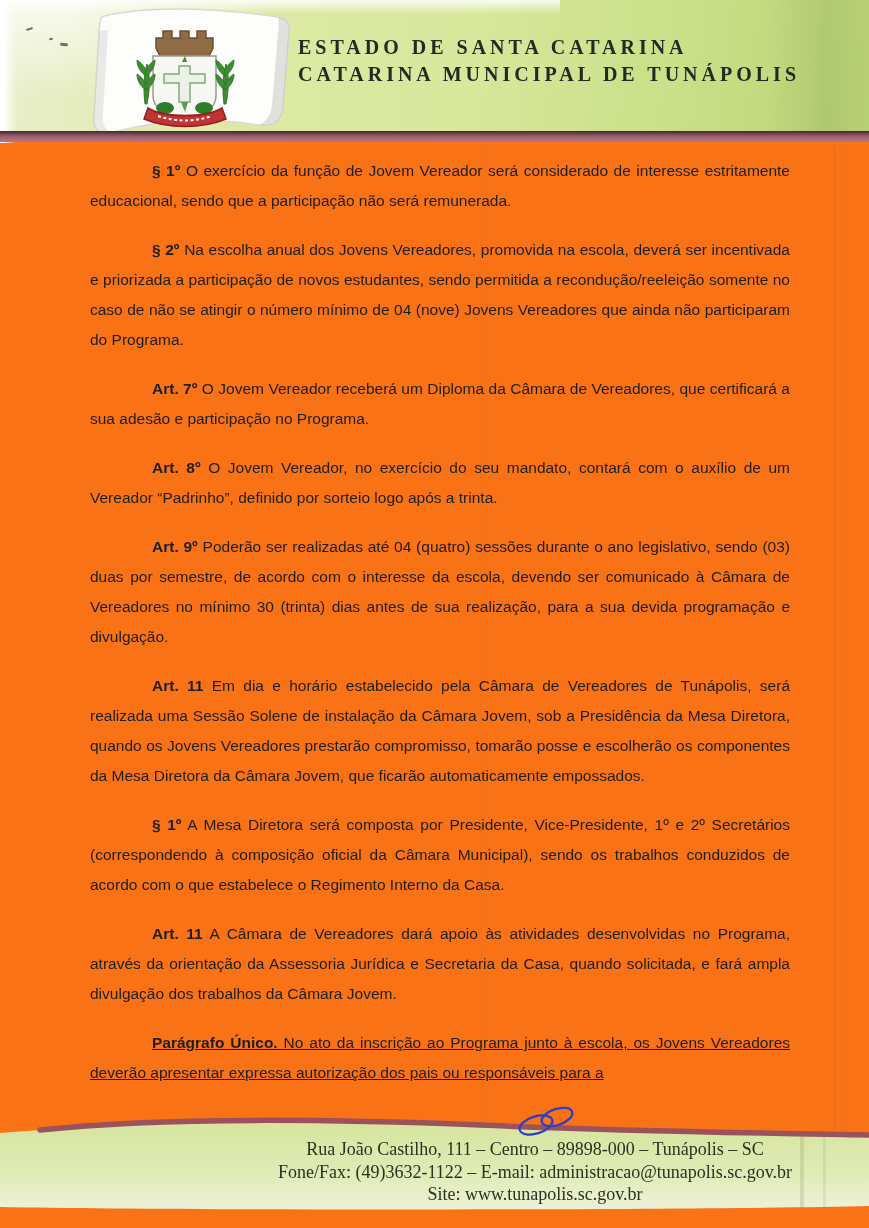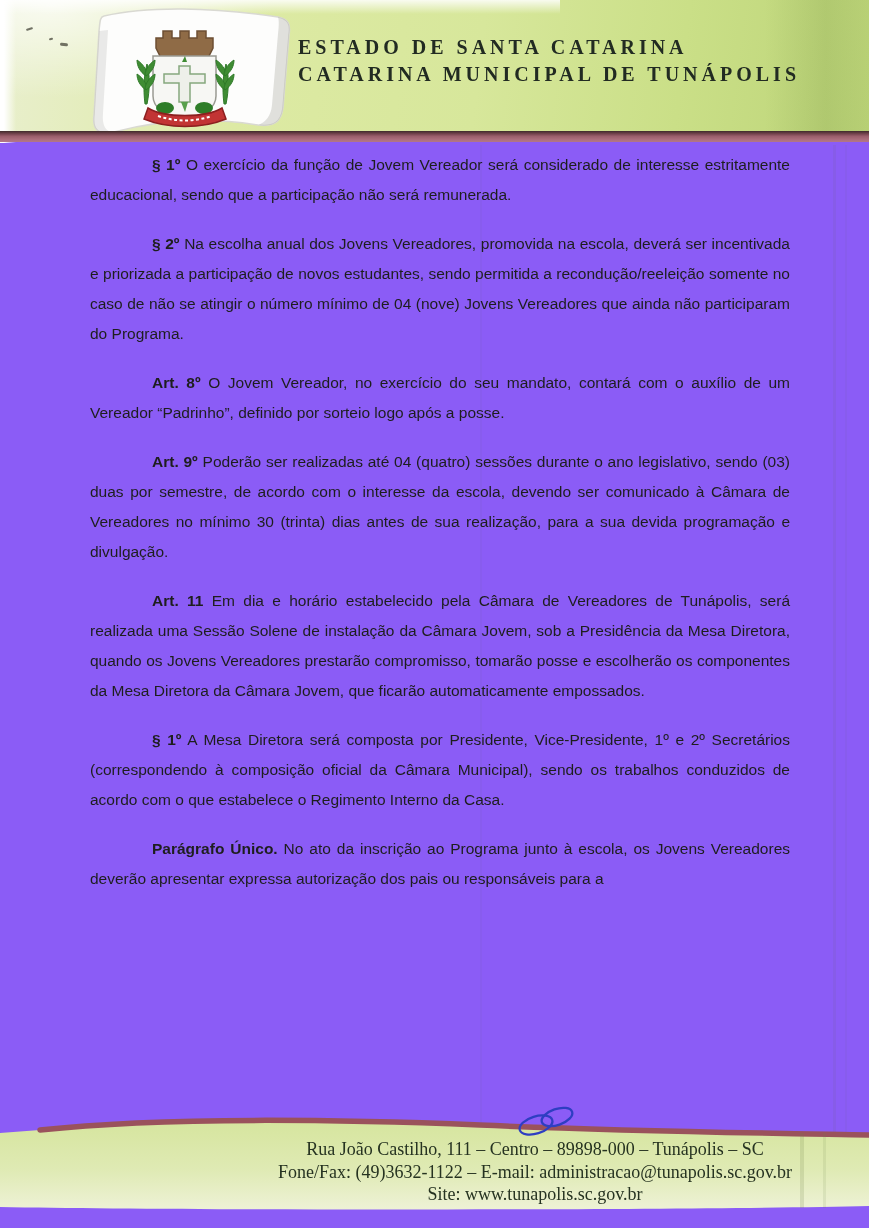--- a/index.html
+++ b/index.html
@@ -1,21 +1,21 @@
 <!DOCTYPE html>
 <html><head>
 <meta charset="utf-8">
 <style>
   html, body { margin: 0; padding: 0; background: #e9e9e9; }
   .page {
     position: relative;
     width: 869px;
     height: 1228px;
     margin: 0 auto;
-    background: #8b5cf6;
+    background: #f97316;
     overflow: hidden;
     font-family: "Liberation Sans", sans-serif;
   }
 
   
   .header-band {
     position: absolute;
     left: 0; top: 0;
     width: 869px; height: 131px;
     background:
@@ -63,22 +63,22 @@
   
   .content {
     position: absolute;
     left: 90px; top: 150px;
     width: 700px;
     font-size: 15.5px;
     line-height: 30px;
     color: #1e1e1e;
     text-align: justify;
   }
-  .content p { margin: 0 0 19px 0; text-indent: 62px; }
-  .content p:last-child { margin-bottom: 0; }
+  .content p { margin: 6px 0 19px 0; text-indent: 62px; }
+  .content p:last-child { margin-bottom: 0; text-decoration: underline; }
   .content b { font-weight: bold; }
 
   
   .footer-svg { position: absolute; left: 0; top: 1113px; }
   .footer-text {
     position: absolute;
     left: 185px; top: 1138px;
     width: 700px;
     text-align: center;
     font-family: "Liberation Serif", serif;
@@ -162,24 +162,26 @@
   <div class="speck speck-2"></div>
   <div class="speck speck-3"></div>
 
   <div class="scanline scanline-a"></div>
   <div class="scanline scanline-b"></div>
   <div class="scanline scanline-c"></div>
 
   <div class="content">
     <p><b>§ 1º</b> <span>O exercício da função de Jovem Vereador será considerado de interesse estritamente educacional, sendo que a participação não será remunerada.</span></p>
     <p><b>§ 2º</b> <span>Na escolha anual dos Jovens Vereadores, promovida na escola, deverá ser incentivada e priorizada a participação de novos estudantes, sendo permitida a recondução/reeleição somente no caso de não se atingir o número mínimo de 04 (nove) Jovens Vereadores que ainda não participaram do Programa.</span></p>
-    <p><b>Art. 8º</b> <span>O Jovem Vereador, no exercício do seu mandato, contará com o auxílio de um Vereador “Padrinho”, definido por sorteio logo após a posse.</span></p>
+    <p><b>Art. 7º</b> <span>O Jovem Vereador receberá um Diploma da Câmara de Vereadores, que certificará a sua adesão e participação no Programa.</span></p>
+    <p><b>Art. 8º</b> <span>O Jovem Vereador, no exercício do seu mandato, contará com o auxílio de um Vereador “Padrinho”, definido por sorteio logo após a trinta.</span></p>
     <p><b>Art. 9º</b> <span>Poderão ser realizadas até 04 (quatro) sessões durante o ano legislativo, sendo (03) duas por semestre, de acordo com o interesse da escola, devendo ser comunicado à Câmara de Vereadores no mínimo 30 (trinta) dias antes de sua realização, para a sua devida programação e divulgação.</span></p>
     <p><b>Art. 11</b> <span>Em dia e horário estabelecido pela Câmara de Vereadores de Tunápolis, será realizada uma Sessão Solene de instalação da Câmara Jovem, sob a Presidência da Mesa Diretora, quando os Jovens Vereadores prestarão compromisso, tomarão posse e escolherão os componentes da Mesa Diretora da Câmara Jovem, que ficarão automaticamente empossados.</span></p>
     <p><b>§ 1º</b> <span>A Mesa Diretora será composta por Presidente, Vice-Presidente, 1º e 2º Secretários (correspondendo à composição oficial da Câmara Municipal), sendo os trabalhos conduzidos de acordo com o que estabelece o Regimento Interno da Casa.</span></p>
+    <p><b>Art. 11</b> <span>A Câmara de Vereadores dará apoio às atividades desenvolvidas no Programa, através da orientação da Assessoria Jurídica e Secretaria da Casa, quando solicitada, e fará ampla divulgação dos trabalhos da Câmara Jovem.</span></p>
     <p><b>Parágrafo Único.</b> <span>No ato da inscrição ao Programa junto à escola, os Jovens Vereadores deverão apresentar expressa autorização dos pais ou responsáveis para a</span></p>
   </div>
 
   <svg class="footer-svg" width="869" height="115" viewBox="0 0 869 115">
     <defs>
       <linearGradient id="fg" x1="0" y1="0" x2="0" y2="1">
         <stop offset="0" stop-color="#d6e59e"></stop>
         <stop offset="0.55" stop-color="#dfeab4"></stop>
         <stop offset="1" stop-color="#eef2d6"></stop>
       </linearGradient>

